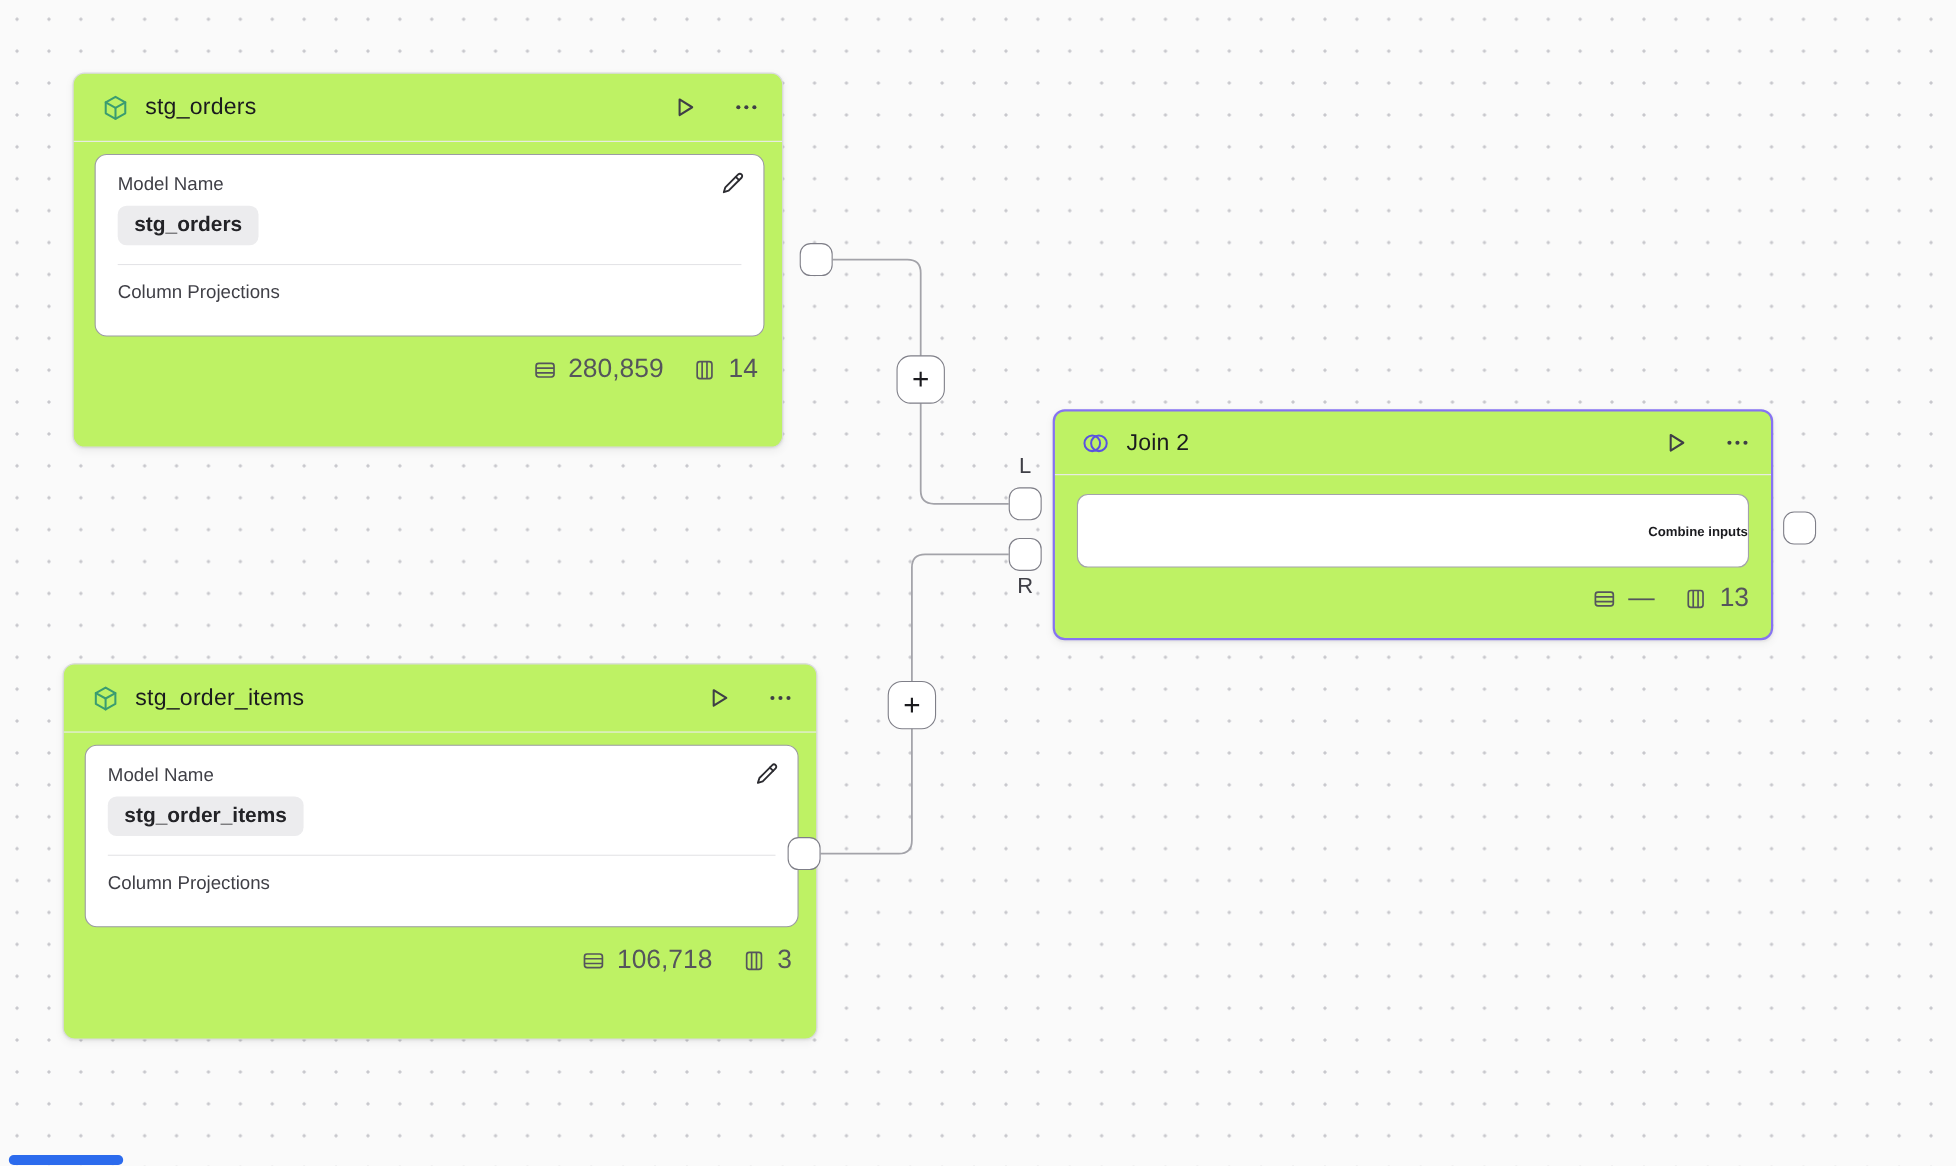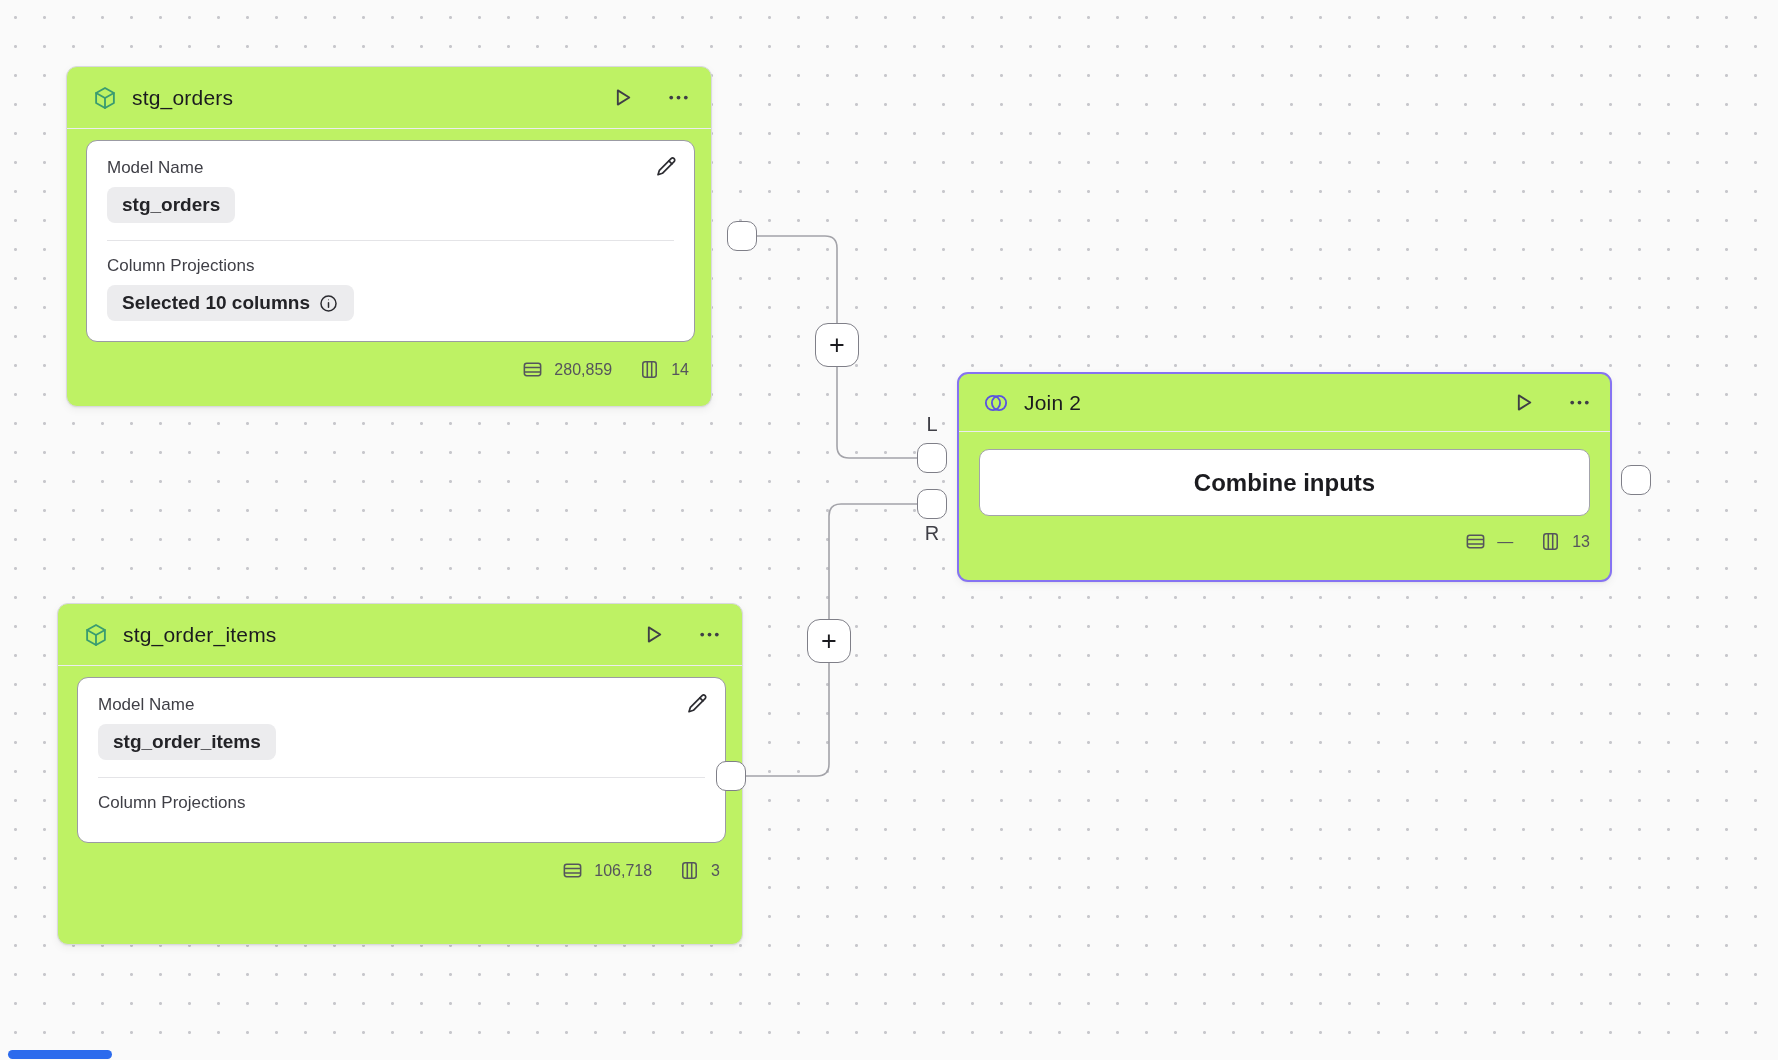--- a/index.html
+++ b/index.html
@@ -42,33 +42,34 @@
     display:inline-flex; align-items:center; gap:8px;
     background:#ececee; border-radius:8px; padding:7px 15px;
     font-size:19px; font-weight:600; color:#232327;
   }
   .card-divider { border:none; border-top:1px solid #e4e4e7; margin:17px 0 15px 0; }
   .edit-btn { position:absolute; top:14px; right:16px; cursor:pointer; }
 
   .node-footer {
     display:flex; align-items:center; justify-content:flex-end;
     gap:12px; padding:16px 22px 18px 20px; flex:none;
-    font-size:16px; font-weight:500; color:#55555c;
+    font-size:24px; font-weight:500; color:#55555c;
   }
   .stat { display:flex; align-items:center; gap:10px; }
   .stat + .stat { margin-left:14px; }
 
   
   .node.join { border:2px solid #8673f2; }
   .join .node-header { height:58px; padding:0 16px 0 23px; }
   .combine-btn {
     margin:17px 20px 0 20px; height:67px; background:#fff;
     border:1.4px solid #a3a3ab; border-radius:10px;
-    font-family:inherit; font-size:24px; font-weight:700; color:#1b1b1f;
+    font-family:inherit; font-size:12px; font-weight:700; color:#1b1b1f;
     cursor:pointer;
+    text-align:right;
   }
   .join .node-footer { padding:14px 20px 16px 20px; }
 
   
   .port {
     position:absolute; width:30px; height:30px; background:#fff;
     border:1.6px solid #7f7f88; border-radius:10px; z-index:3; cursor:crosshair;
   }
   .plus-btn {
     position:absolute; width:44px; height:44px; background:#fff;
@@ -126,30 +127,20 @@
           <path d="M17.1 3.6 a2.1 2.1 0 0 1 3 3 L8.4 18.3 L4 19.7 L5.4 15.3 Z"></path>
           <path d="M14.9 5.8 L17.9 8.8"></path>
         </svg>
       </span>
       <div class="field-label">Model Name</div>
       <span class="chip">
         <span>stg_orders</span>
       </span>
       <hr class="card-divider">
       <div class="field-label">Column Projections</div>
-      <span class="chip">
-        <span>Selected 10 columns</span>
-        <span class="icon">
-          <svg width="21" height="21" viewBox="0 0 24 24" fill="none" stroke="#2b2b30" stroke-width="1.7" stroke-linecap="round">
-            <circle cx="12" cy="12" r="8.6"></circle>
-            <path d="M12 11 V16.4"></path>
-            <circle cx="12" cy="7.8" r="0.6" fill="#2b2b30" stroke="none"></circle>
-          </svg>
-        </span>
-      </span>
     </div>
 
     <div class="node-footer">
       <span class="stat">
         <span class="icon">
           <svg width="23" height="23" viewBox="0 0 24 24" fill="none" stroke="#55555c" stroke-width="1.6">
             <rect x="3.5" y="5.5" width="17" height="13" rx="2.5"></rect>
             <path d="M3.5 10 H20.5 M3.5 14.5 H20.5"></path>
           </svg>
         </span>

